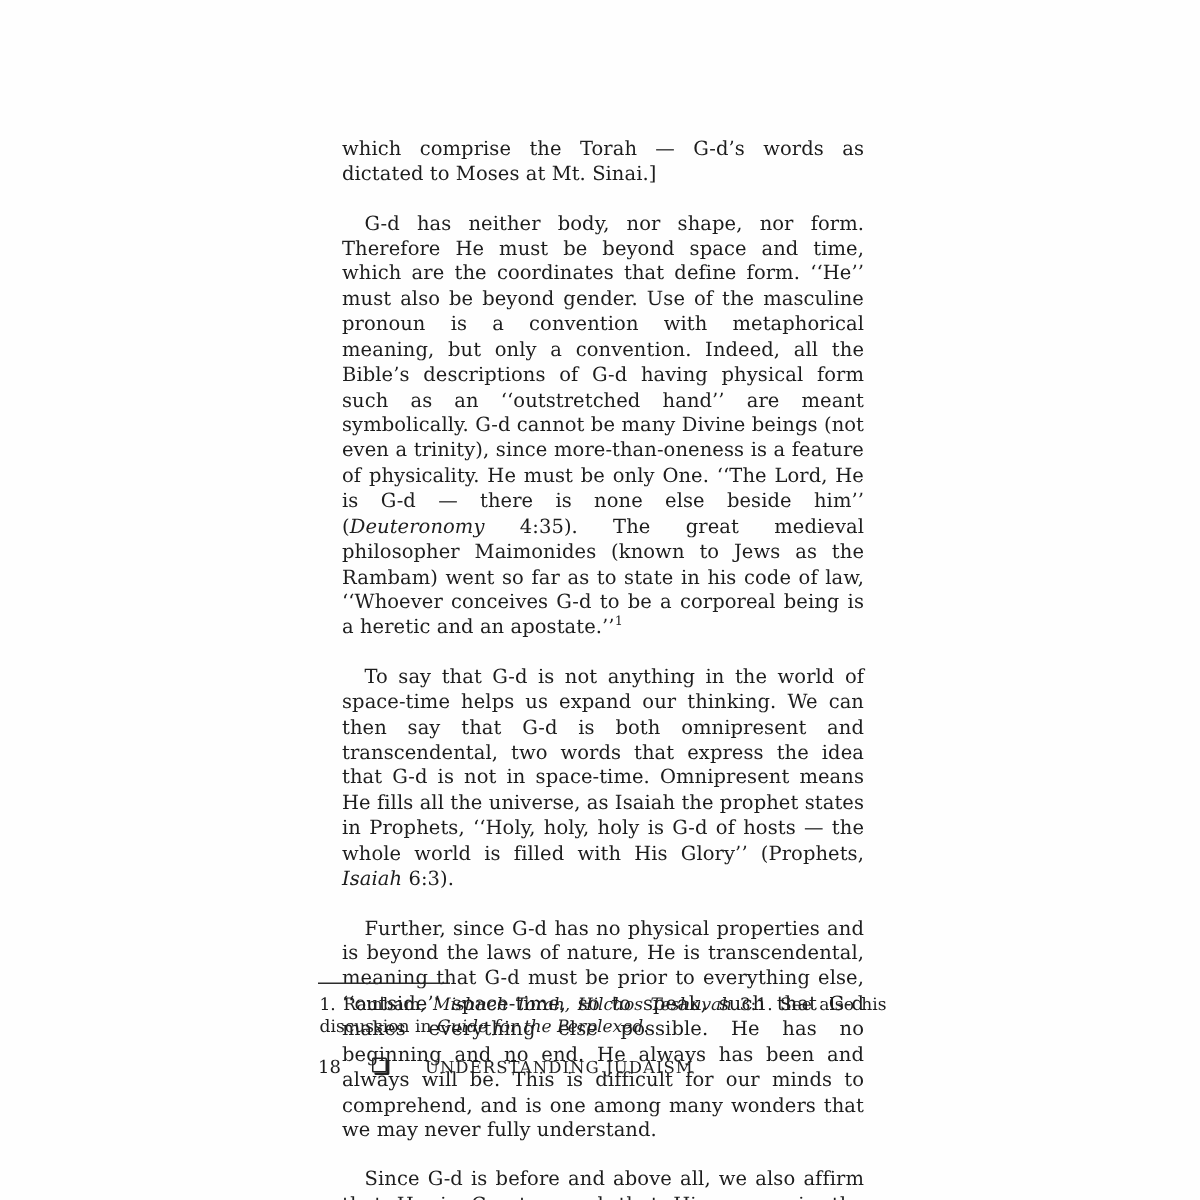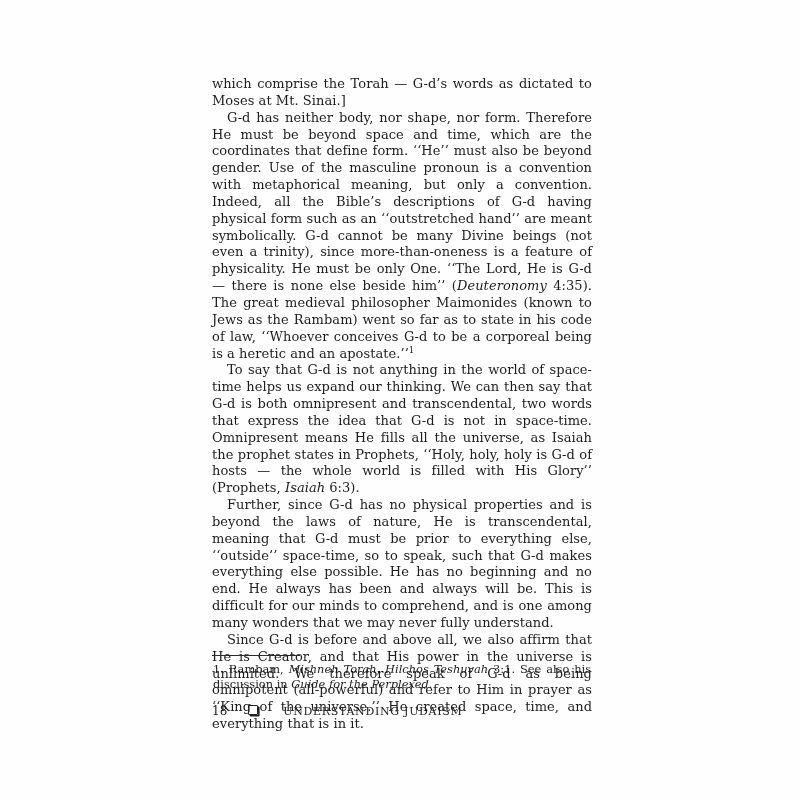--- a/index.html
+++ b/index.html
@@ -14,21 +14,21 @@
   .page { position: absolute; inset: 0; background: #fefefe; }
 
   .text-block {
     position: absolute;
     left: 212px; top: 76px; width: 380px;
     font-size: 13px;
     line-height: 16.85px;
     text-align: justify;
     letter-spacing: 0.05px;
   }
-  .para { margin: 0; }
+  .para { margin: 16px; }
   .para.indent { text-indent: 15px; }
   .para sup { font-size: 8.5px; line-height: 0; vertical-align: super; }
 
   .footnote-area {
     position: absolute;
     left: 212px; top: 655px; width: 380px;
   }
   .footnote-rule {
     width: 88px; height: 0;
     border-top: 1.3px solid #2b2b2b;

